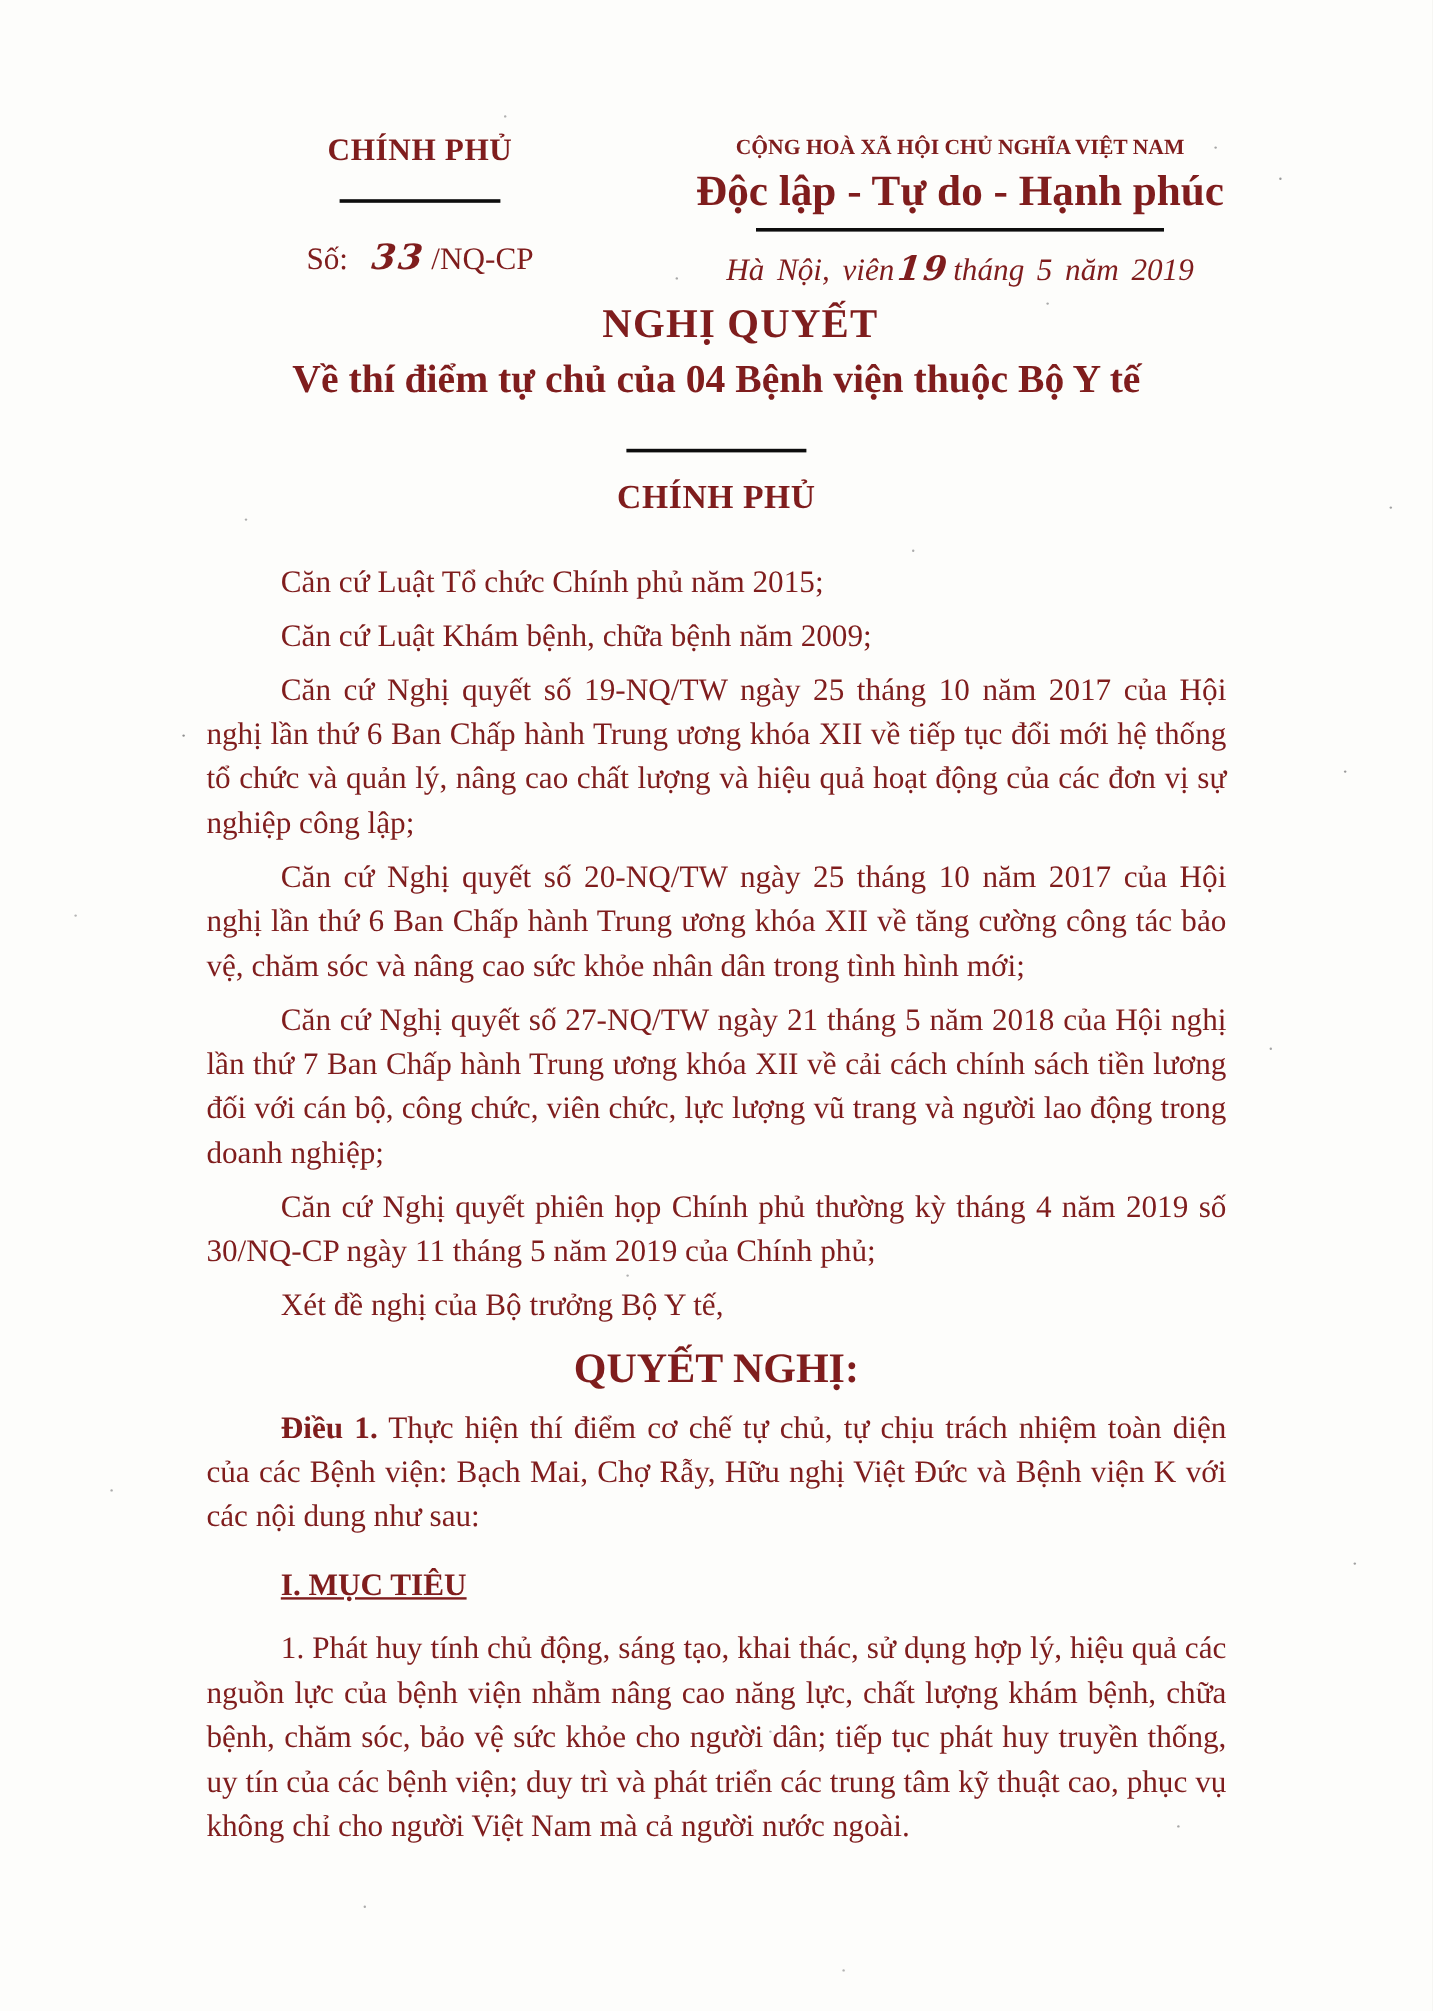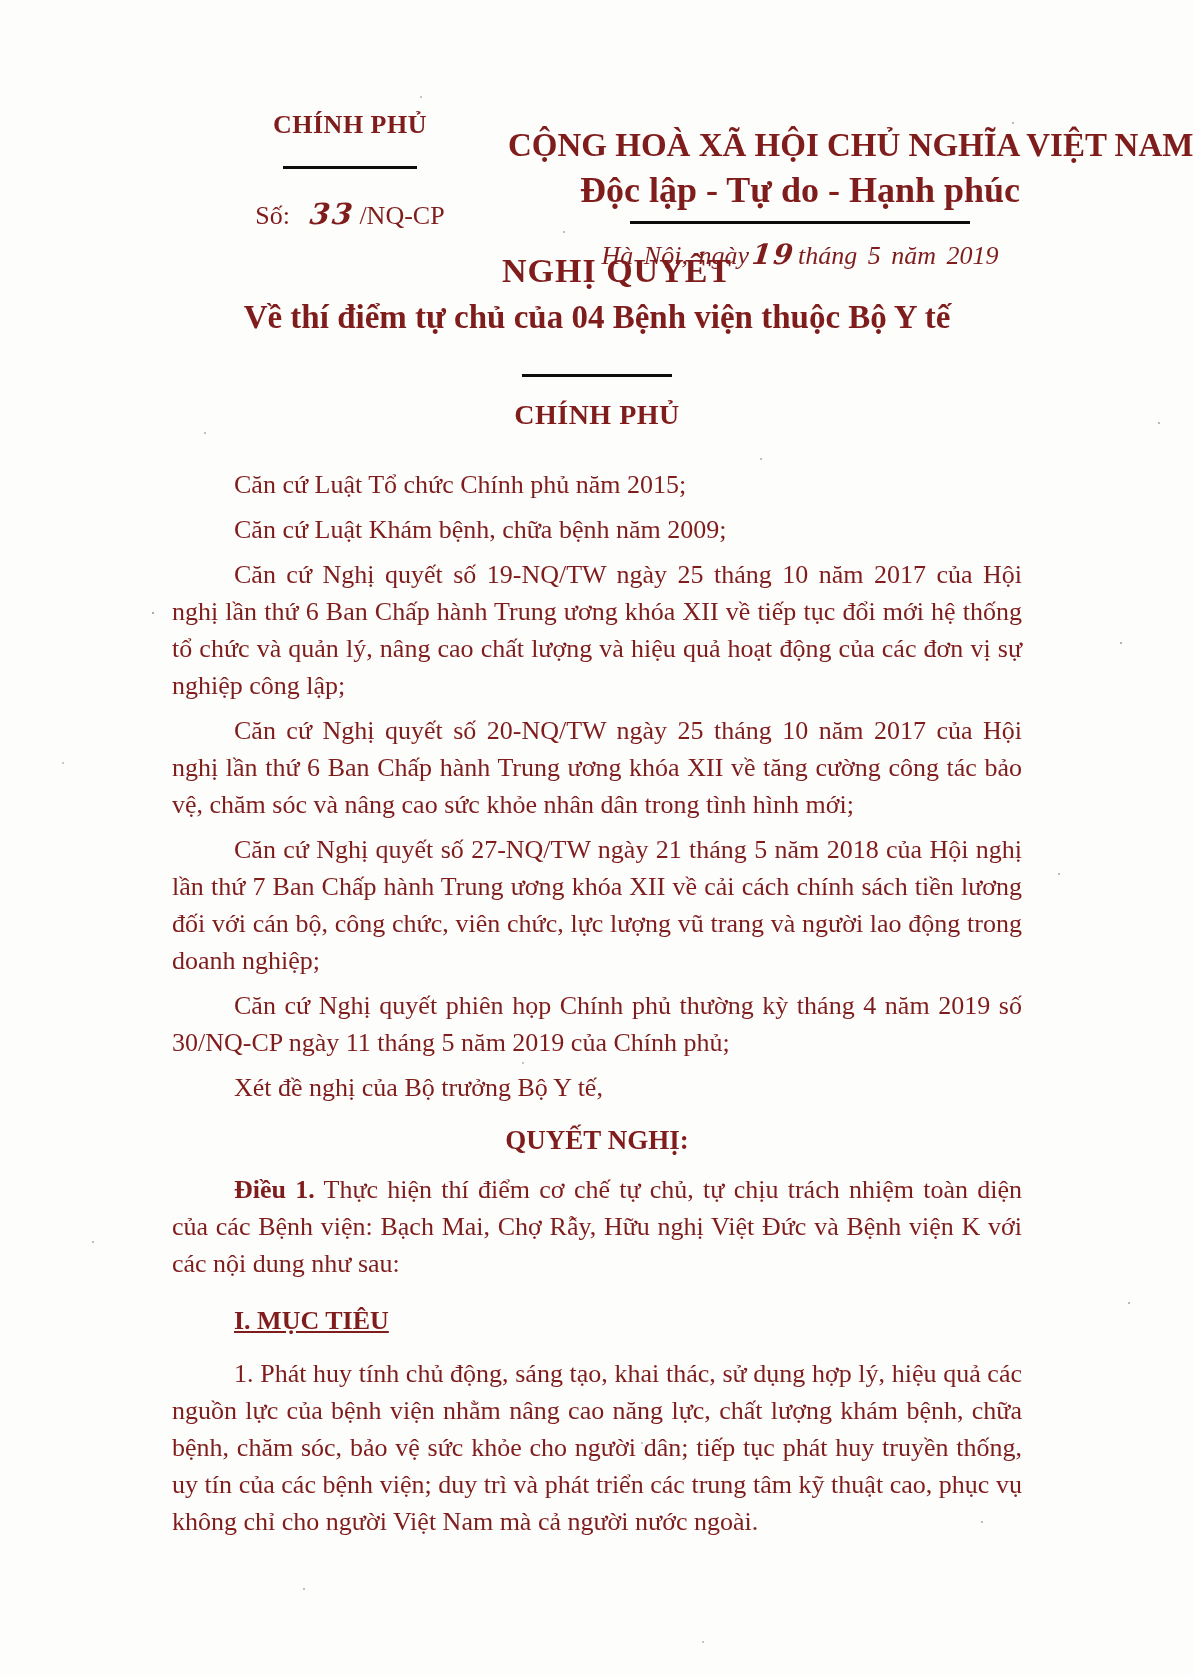--- a/index.html
+++ b/index.html
@@ -14,39 +14,39 @@
   }
   
   .hdr-left{position:absolute;left:226px;top:110px;width:248px;text-align:center;}
   .org{font-weight:bold;font-size:26px;letter-spacing:.5px;}
   .rule{background:#0d0d0d;}
   .rule-org{width:134px;height:3px;margin:26px auto 0;}
   .so-line{margin-top:28px;font-size:26px;white-space:nowrap;}
   .hand{font-family:"DejaVu Serif",serif;font-weight:bold;font-style:italic;font-size:29px;letter-spacing:2px;display:inline-block;transform:skewX(-6deg);}
   .so-line .hand{margin:0 5px 0 20px;}
   .hdr-right{position:absolute;left:508px;top:112px;width:584px;text-align:center;}
-  .country{font-weight:bold;font-size:33px;white-space:nowrap;margin-top:15px;}
+  .country{font-weight:bold;font-size:18px;white-space:nowrap;}
   .motto{font-weight:bold;font-size:36px;margin-top:5px;}
   .rule-motto{width:340px;height:3px;margin:10px auto 0;}
   .date-line{font-style:italic;font-size:26px;margin-top:14px;word-spacing:4px;white-space:nowrap;}
   .date-line .hand{margin:0 3px;font-size:28px;}
   
   .title-block{position:absolute;left:0;top:252px;width:100%;text-align:center;}
   .doc-type{font-weight:bold;font-size:34px;letter-spacing:1px;margin-left:40px;}
   .subject{font-weight:bold;font-size:33px;margin-top:9px;}
   .rule-title{width:150px;height:3px;margin:38px auto 0;}
   .issuing{font-weight:bold;font-size:28px;margin-top:22px;letter-spacing:.5px;}
   
   .body{
     position:absolute;left:172px;top:466px;width:850px;
     font-size:26px;line-height:37px;text-align:justify;
   }
   .para{margin:0 0 8px;text-indent:62px;}
   .lead{font-weight:bold;}
-  .resolve{font-weight:bold;font-size:27px;text-align:center;text-indent:0;margin:16px 0 12px;}
+  .resolve{font-weight:bold;font-size:35px;text-align:center;text-indent:0;margin:16px 0 12px;}
   .section-head{font-weight:bold;font-size:26px;text-indent:62px;text-align:left;margin:20px 0 16px;text-decoration:underline;}
   
   .noise{
     position:absolute;left:0;top:0;width:2px;height:2px;border-radius:50%;
     background:transparent;
     box-shadow:
       1066px 148px 0 0 #9a9a9a, 420px 96px 0 0 #b0b0b0, 563px 231px 0 0 #a8a8a8,
       1120px 642px 0 0 #9a9a9a, 1058px 873px 0 0 #a5a5a5, 152px 612px 0 0 #8f8f8f,
       92px 1241px 0 0 #aaaaaa, 1128px 1302px 0 0 #a0a0a0, 303px 1588px 0 0 #ababab,
       702px 1641px 0 0 #b2b2b2, 981px 1521px 0 0 #a6a6a6, 62px 762px 0 0 #b5b5b5,
@@ -67,21 +67,21 @@
     <div class="so-line">
       <span>Số:</span><span class="hand">33</span><span>/NQ-CP</span>
     </div>
   </div>
 
   <div class="hdr-right">
     <div class="country">CỘNG HOÀ XÃ HỘI CHỦ NGHĨA VIỆT NAM</div>
     <div class="motto">Độc lập - Tự do - Hạnh phúc</div>
     <div class="rule rule-motto"></div>
     <div class="date-line">
-      <span>Hà Nội, ngày</span><span class="hand hand-day">19</span><span>tháng 5 năm 2019</span>
+      <span>Hà Nội, viên</span><span class="hand hand-day">19</span><span>tháng 5 năm 2019</span>
     </div>
   </div>
 
   <div class="title-block">
     <div class="doc-type">NGHỊ QUYẾT</div>
     <div class="subject">Về thí điểm tự chủ của 04 Bệnh viện thuộc Bộ Y tế</div>
     <div class="rule rule-title"></div>
     <div class="issuing">CHÍNH PHỦ</div>
   </div>
 

